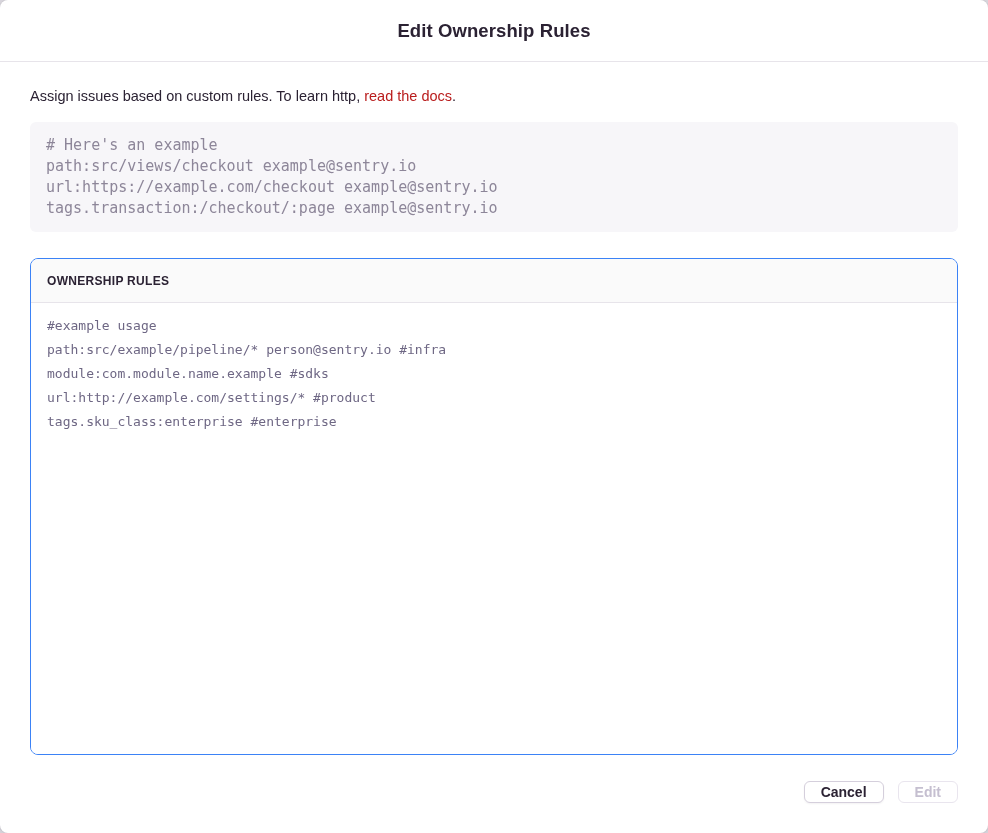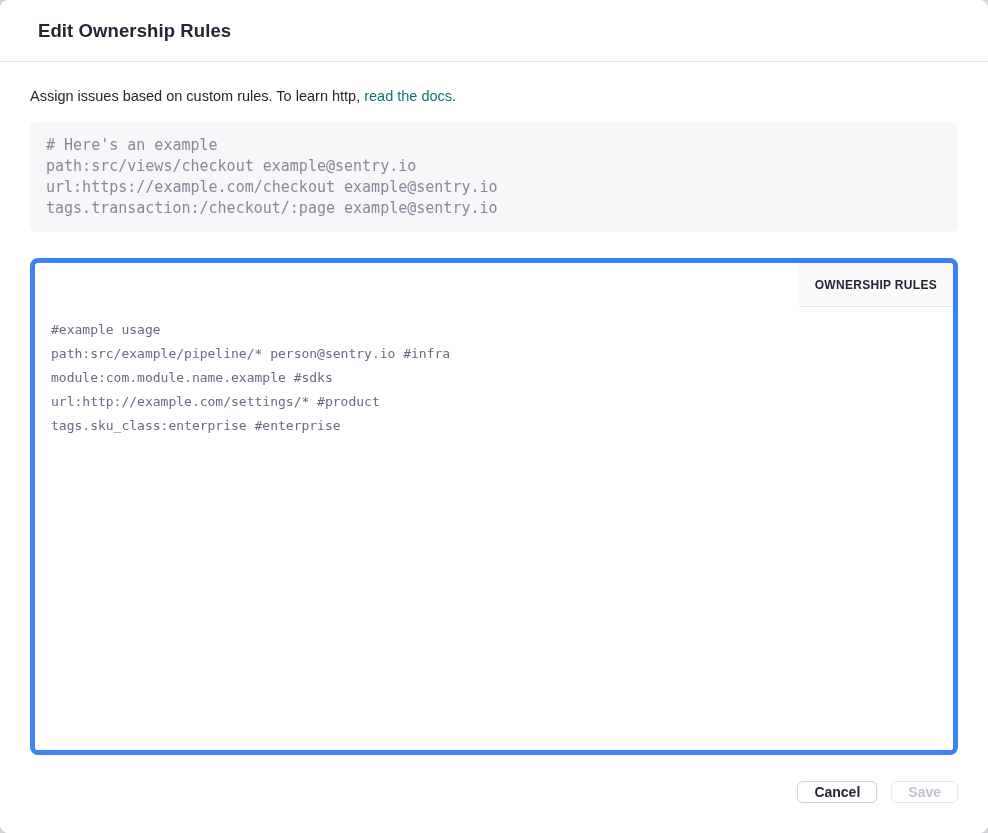--- a/index.html
+++ b/index.html
@@ -19,66 +19,66 @@
     flex-direction: column;
     overflow: hidden;
   }
   .modal-header {
     height: 62px;
     flex: 0 0 62px;
     display: flex;
     align-items: center;
     padding: 0 38px;
     border-bottom: 1px solid #e7e4ea;
+    justify-content: center;
   }
   .modal-title {
     font-size: 18.5px;
     font-weight: 700;
     color: #2b2233;
     letter-spacing: 0.1px;
   }
   .modal-body {
     flex: 1;
     padding: 24px 30px 0 30px;
     display: flex;
     flex-direction: column;
   }
   .description {
     font-size: 14.5px;
     line-height: 20px;
     color: #2b2233;
   }
   .description a {
-    color: #0f766e;
+    color: #b91c1c;
     text-decoration: none;
     cursor: pointer;
   }
   .example-block {
     margin-top: 16px;
     background: #f7f6f9;
     border-radius: 6px;
     padding: 13px 16px;
     font-family: "DejaVu Sans Mono", monospace;
     font-size: 15px;
     line-height: 21px;
     color: #8d8699;
     white-space: pre;
     overflow: hidden;
   }
   .rules-panel {
     margin-top: 26px;
     height: 497px;
     flex: 0 0 auto;
-    border: 5px solid #3b82f6;
+    border: 1px solid #3b82f6;
     border-radius: 8px;
     display: flex;
     flex-direction: column;
     overflow: hidden;
     background: #ffffff;
-    align-items: flex-end;
   }
   .rules-panel-header {
     flex: 0 0 44px;
     background: #fafafa;
     border-bottom: 1px solid #e7e4ea;
     display: flex;
     align-items: center;
     padding: 0 16px;
   }
   .rules-panel-title {
@@ -160,16 +160,16 @@
 path:src/example/pipeline/* person@sentry.io #infra
 module:com.module.name.example #sdks
 url:http://example.com/settings/* #product
 tags.sku_class:enterprise #enterprise</textarea>
     </div>
 
   </div>
 
   <div class="modal-footer">
     <button class="btn btn-cancel">Cancel</button>
-    <button class="btn btn-save" disabled="">Save</button>
+    <button class="btn btn-save" disabled="">Edit</button>
   </div>
 
 </div>
 
 </body></html>

